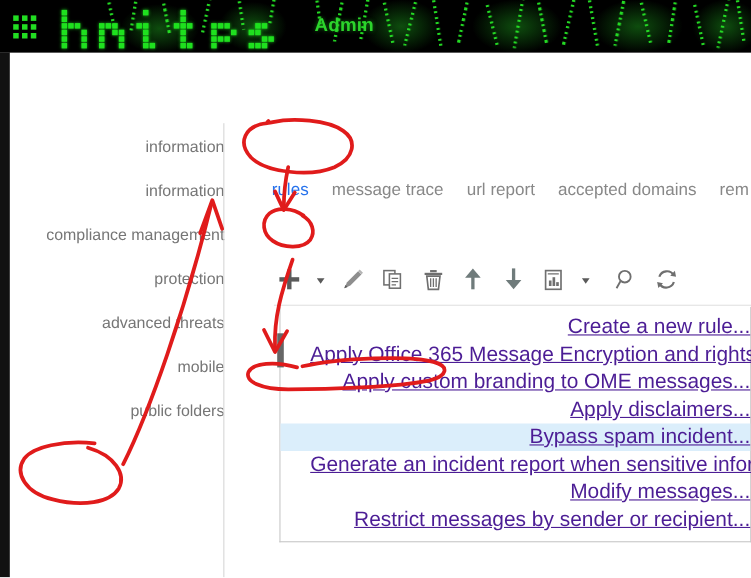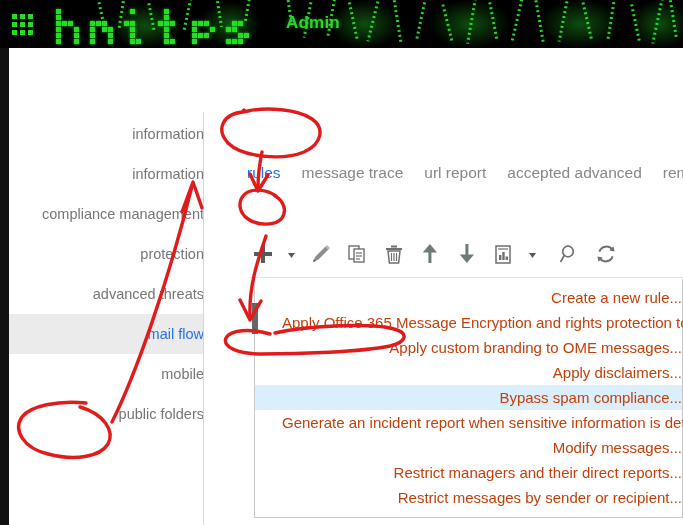--- a/index.html
+++ b/index.html
@@ -195,23 +195,24 @@
     background: #ffffff;
     border: 1px solid #c8c8c8;
     border-top: none;
     box-sizing: border-box;
     padding: 6px 0 7px 0;
   }
   .menu-item {
     height: 25px;
     line-height: 25px;
     padding-left: 27px;
-    font-size: 15px;
-    color: #c2410c;
+    font-size: 19px;
+    color: #4c1d95;
     white-space: nowrap;
+    text-decoration: underline;
   }
   .menu-item.hl { background: #dbeefb; }
 
   #menu-scrollnub {
     position: absolute;
     left: 243px; top: 255px;
     width: 6px; height: 31px;
     background: #666666;
   }
 
@@ -352,27 +353,26 @@
 
   <div id="page">
 
 
     <div id="sidebar">
         <div class="nav-item"><span>information</span></div>
         <div class="nav-item"><span>information</span></div>
         <div class="nav-item"><span>compliance management</span></div>
         <div class="nav-item"><span>protection</span></div>
         <div class="nav-item"><span>advanced threats</span></div>
-        <div class="nav-item selected"><span>mail flow</span></div>
         <div class="nav-item"><span>mobile</span></div>
         <div class="nav-item"><span>public folders</span></div>
       </div>
     <div id="sidebar-divider"></div>
 
-    <div id="tabs"><span class="tab active">rules</span><span class="tab">message trace</span><span class="tab">url report</span><span class="tab">accepted advanced</span><span class="tab">rem</span></div>
+    <div id="tabs"><span class="tab active">rules</span><span class="tab">message trace</span><span class="tab">url report</span><span class="tab">accepted domains</span><span class="tab">rem</span></div>
 
     <div id="toolbar">
       <span class="tb">
         <svg width="28" height="28" viewBox="0 0 28 28">
           <rect x="12" y="5" width="4" height="18" fill="#5a5a5a"></rect>
           <rect x="5" y="12" width="18" height="4" fill="#5a5a5a"></rect>
         </svg>
       </span>
       <span class="tb caret">
         <svg width="13" height="28" viewBox="0 0 13 28">
@@ -446,24 +446,23 @@
         </svg>
       </span>
     </div>
     <div id="toolbar-rule"></div>
 
     <div id="menu">
         <div class="menu-item"><span>Create a new rule...</span></div>
         <div class="menu-item"><span>Apply Office 365 Message Encryption and rights protection to messages...</span></div>
         <div class="menu-item"><span>Apply custom branding to OME messages...</span></div>
         <div class="menu-item"><span>Apply disclaimers...</span></div>
-        <div class="menu-item hl"><span>Bypass spam compliance...</span></div>
+        <div class="menu-item hl"><span>Bypass spam incident...</span></div>
         <div class="menu-item"><span>Generate an incident report when sensitive information is detected...</span></div>
         <div class="menu-item"><span>Modify messages...</span></div>
-        <div class="menu-item"><span>Restrict managers and their direct reports...</span></div>
         <div class="menu-item"><span>Restrict messages by sender or recipient...</span></div>
       </div>
     <div id="menu-scrollnub"></div>
 
   </div>
 
   <svg id="annot" viewBox="0 0 683 525">
     <g fill="none" stroke="#e01b1b" stroke-width="3.4" stroke-linecap="round" stroke-linejoin="round">
 
       <path d="M243 112 C222 114 216 130 228 143 C242 157 282 161 304 152 C322 144 325 128 312 119 C298 109 266 107 248 111 C243 112 241 113 244 110"></path>

